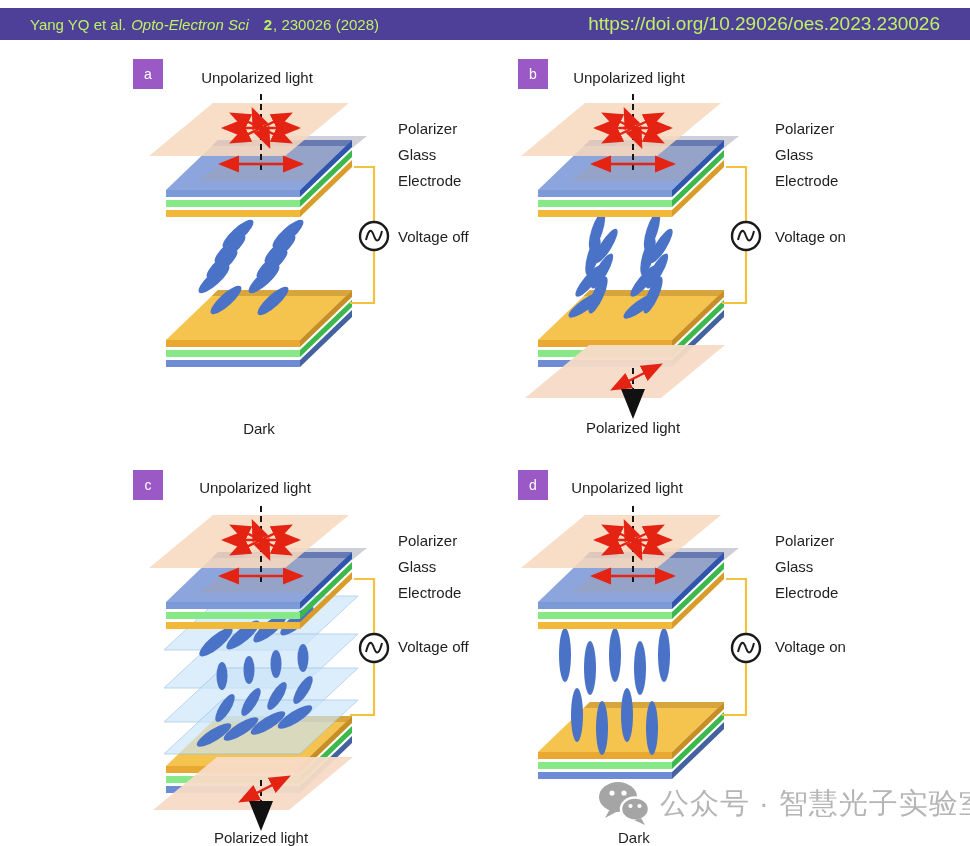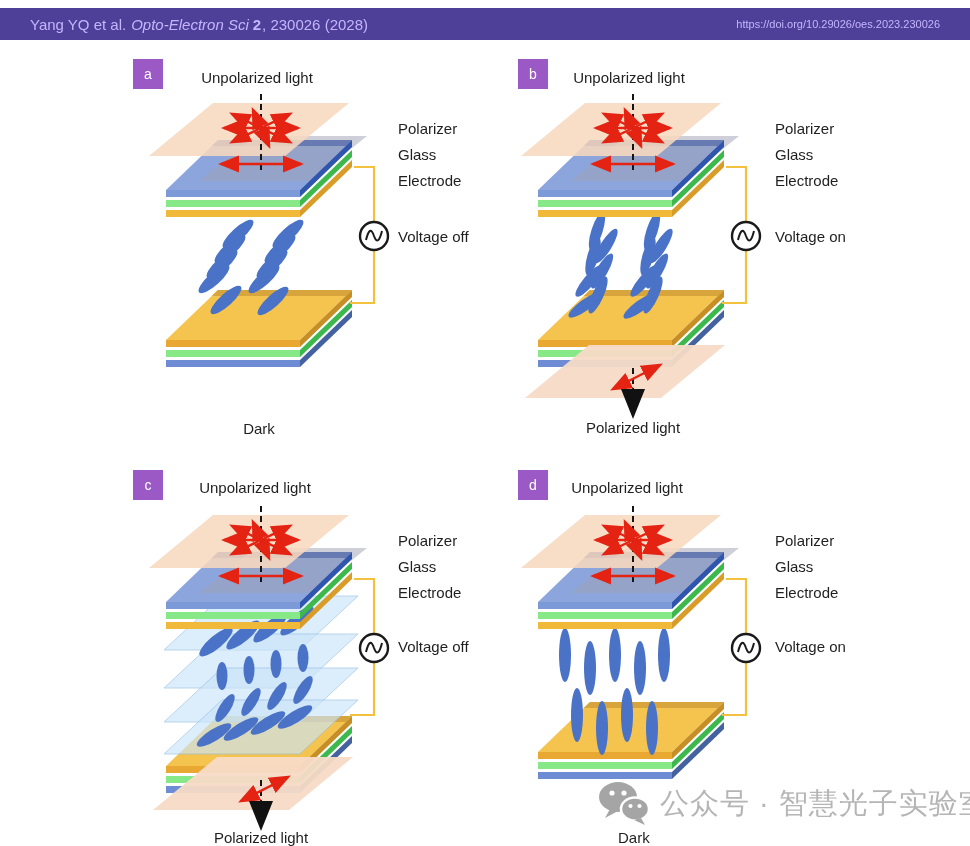--- a/index.html
+++ b/index.html
@@ -1,24 +1,24 @@
 <!DOCTYPE html>
 <html><head>
 <meta charset="utf-8">
 <style>
   html,body{margin:0;padding:0;background:#fff;}
   .canvas{position:relative;width:970px;height:846px;background:#ffffff;overflow:hidden;
           font-family:"Liberation Sans",sans-serif;}
   .header{position:absolute;top:8px;left:0;width:970px;height:32px;background:#4E3F99;
-          color:#c4b5fd;display:flex;align-items:center;justify-content:space-between;
+          color:#bef264;display:flex;align-items:center;justify-content:space-between;
           box-sizing:border-box;padding:0 30px;font-size:15px;}
   .cite{display:flex;align-items:baseline;white-space:pre;}
-  .cite .j{font-style:italic;margin:0 4px 0 5px;}
+  .cite .j{font-style:italic;margin:0 15px 0 5px;}
   .cite .v{font-weight:bold;margin-right:1px;}
-  .doi{font-size:11px;text-align:center;}
+  .doi{font-size:19px;text-align:center;}
   svg.fig{position:absolute;left:0;top:0;}
   svg.fig text{font-family:"Liberation Sans",sans-serif;font-size:15px;fill:#1f1f1f;}
   svg.fig text.chip-letter{fill:#ffffff;font-size:14px;}
   .watermark{position:absolute;left:598px;top:782px;display:flex;align-items:center;gap:10px;
              color:#b5b5b5;font-size:29px;letter-spacing:1px;white-space:nowrap;}
 </style>
 </head>
 <body>
 
 <div class="canvas">

